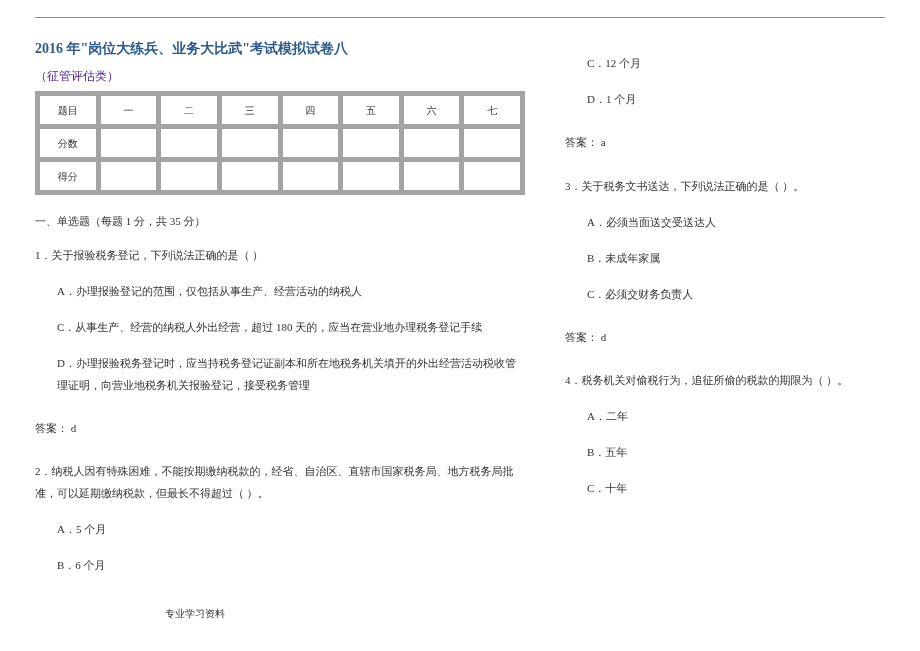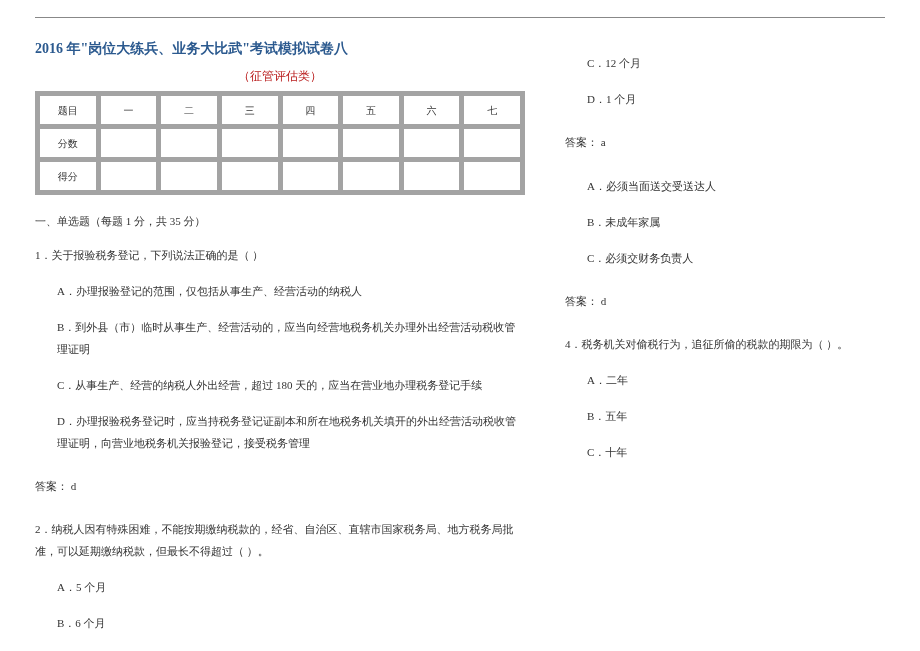--- a/index.html
+++ b/index.html
@@ -29,22 +29,21 @@
       flex: 0 0 320px;
     }
     .title {
       font-size: 14px;
       color: #2c5a8f;
       font-weight: bold;
       margin-bottom: 8px;
     }
     .subtitle {
       font-size: 12px;
-      color: #b91c1c;
-      text-align: center;
+      color: #4c1d95;
       margin-bottom: 6px;
     }
     table.score {
       border-collapse: collapse;
       width: 100%;
       table-layout: fixed;
     }
     table.score td {
       border: 5px solid #a3a3a3;
       height: 26px;
@@ -131,21 +130,20 @@
         </tr>
       </tbody>
         </table>
 
       <div class="section-head">一、单选题（每题 1 分，共 35 分）</div>
 
       <div class="question">
         <div class="stem">1．关于报验税务登记，下列说法正确的是（    ）</div>
         <div class="opts">
           <div class="opt">A．办理报验登记的范围，仅包括从事生产、经营活动的纳税人</div>
-          <div class="opt">B．到外县（市）临时从事生产、经营活动的，应当向经营地税务机关办理外出经营活动税收管理证明</div>
           <div class="opt">C．从事生产、经营的纳税人外出经营，超过 180 天的，应当在营业地办理税务登记手续</div>
           <div class="opt">D．办理报验税务登记时，应当持税务登记证副本和所在地税务机关填开的外出经营活动税收管理证明，向营业地税务机关报验登记，接受税务管理</div>
         </div>
         <div class="answer">答案： d</div>
       </div>
 
       <div class="question">
         <div class="stem">2．纳税人因有特殊困难，不能按期缴纳税款的，经省、自治区、直辖市国家税务局、地方税务局批准，可以延期缴纳税款，但最长不得超过（    ）。</div>
         <div class="opts">
           <div class="opt">A．5 个月</div>
@@ -158,20 +156,21 @@
 
     <div class="col-right">
 
       <div class="opts" style="margin-top:6px;">
         <div class="opt">C．12 个月</div>
         <div class="opt">D．1 个月</div>
       </div>
       <div class="answer">答案： a</div>
 
       <div class="question">
+        <div class="stem">3．关于税务文书送达，下列说法正确的是（    ）。</div>
         <div class="opts">
           <div class="opt">A．必须当面送交受送达人</div>
           <div class="opt">B．未成年家属</div>
           <div class="opt">C．必须交财务负责人</div>
         </div>
         <div class="answer">答案： d</div>
       </div>
 
       <div class="question">
         <div class="stem">4．税务机关对偷税行为，追征所偷的税款的期限为（    ）。</div>

